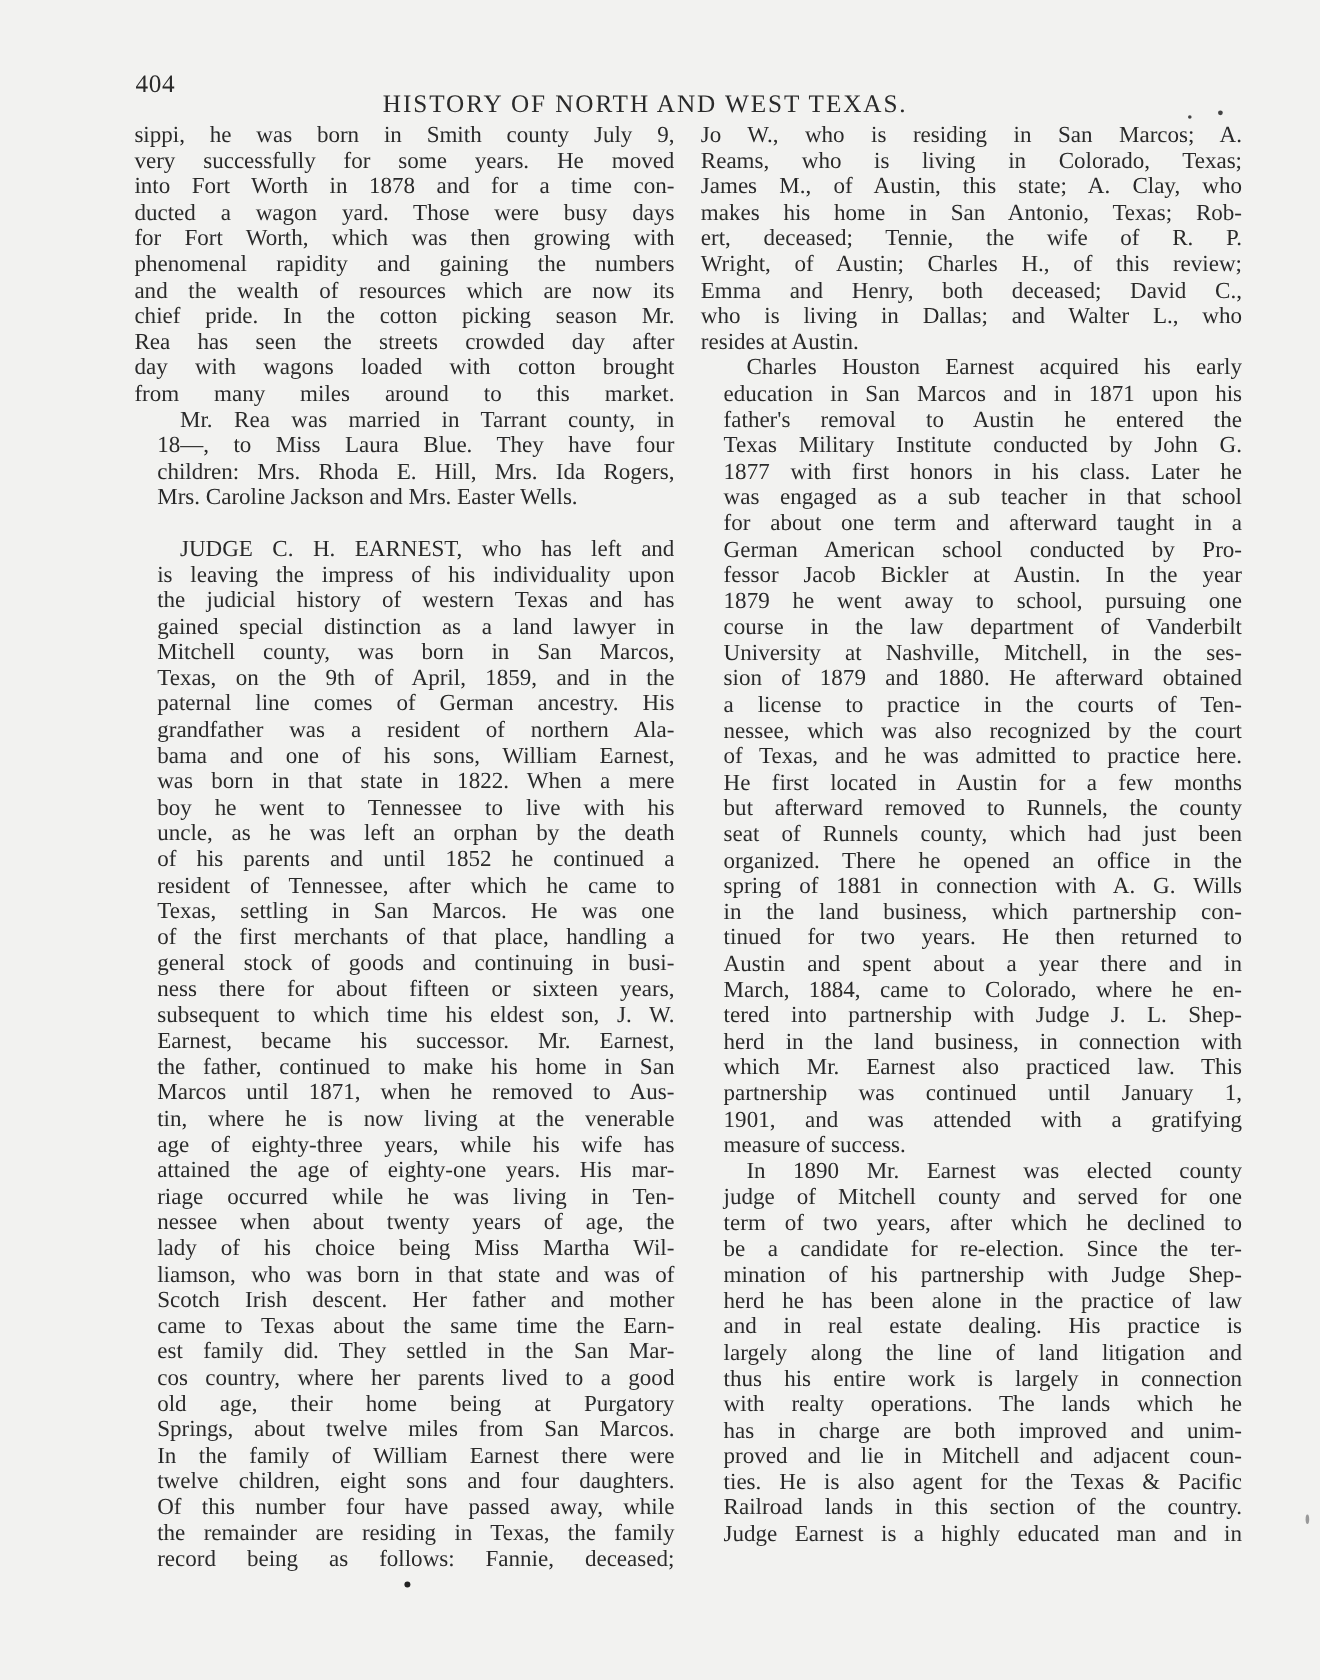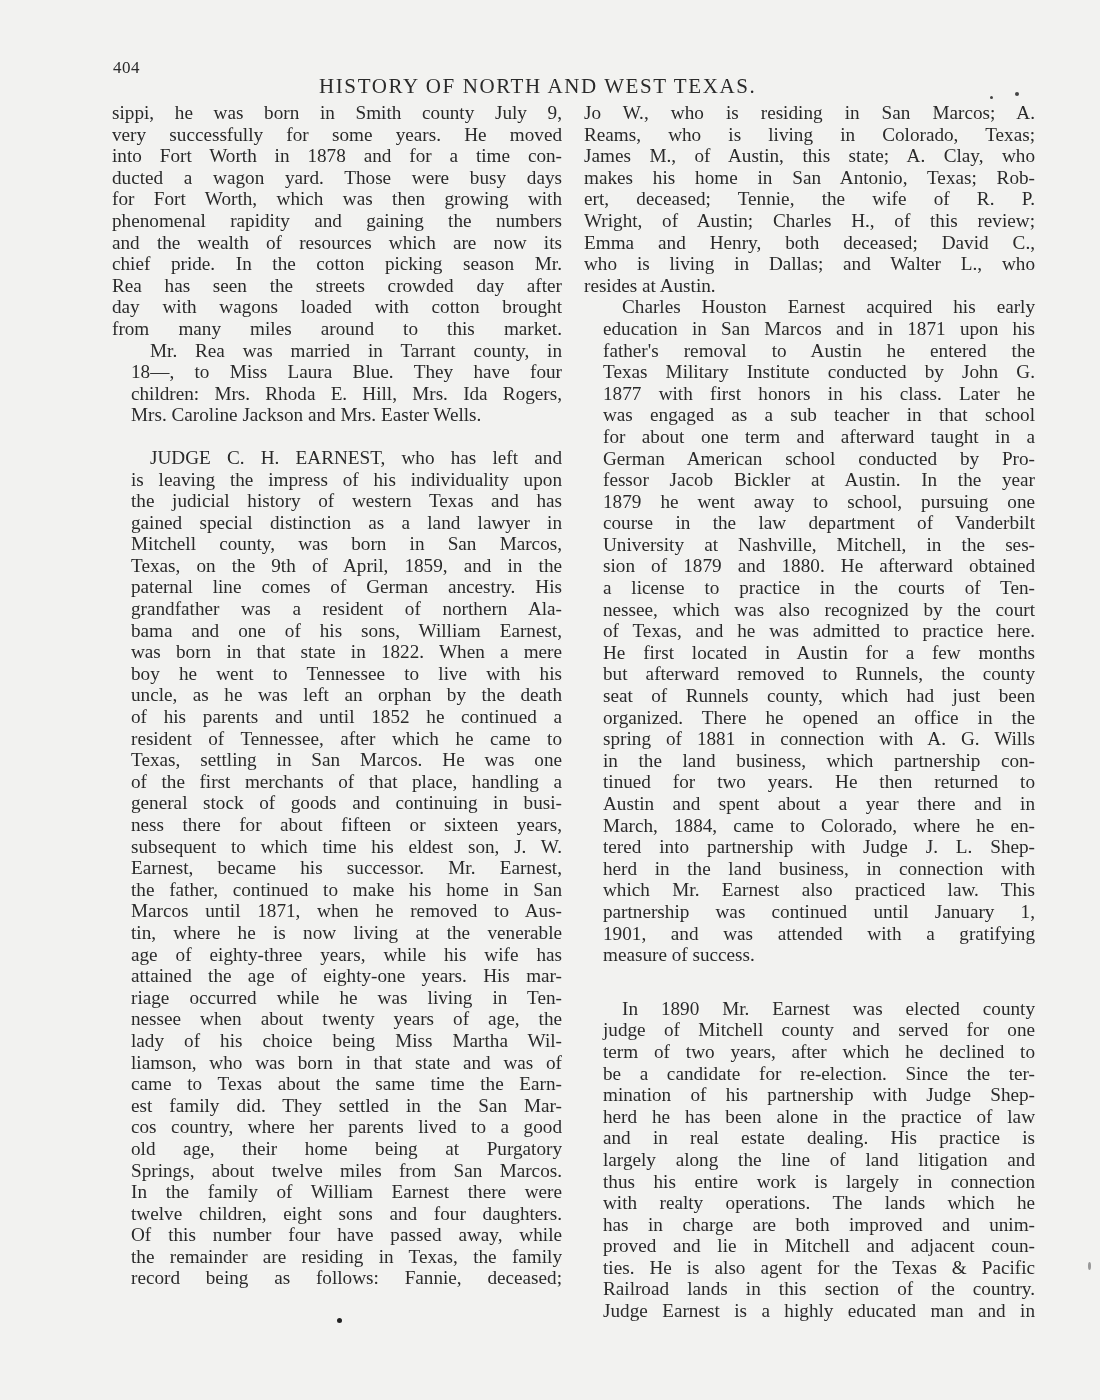--- a/index.html
+++ b/index.html
@@ -9,21 +9,21 @@
     position: relative;
     overflow: hidden;
     font-family: "Liberation Serif", "DejaVu Serif", serif;
     color: #2a2a2a;
   }
   .page-header {
     position: absolute; top: 56px; left: 113px; width: 920px; height: 30px;
   }
   .page-number {
     position: absolute; left: 0; top: 2px;
-    font-size: 17px; letter-spacing: 0.5px;
+    font-size: 21px; letter-spacing: 0.5px;
   }
   .running-title {
     position: absolute; left: 206px; top: 18px;
     font-size: 21px; letter-spacing: 1.6px; white-space: nowrap;
   }
   .column {
     position: absolute; top: 102px;
     font-size: 19.2px; line-height: 21.6px;
     text-align: justify; hyphens: none;
   }
@@ -91,20 +91,21 @@
       <span class="line">Earnest, became his successor. Mr. Earnest,</span>
       <span class="line">the father, continued to make his home in San</span>
       <span class="line">Marcos until 1871, when he removed to Aus-</span>
       <span class="line">tin, where he is now living at the venerable</span>
       <span class="line">age of eighty-three years, while his wife has</span>
       <span class="line">attained the age of eighty-one years. His mar-</span>
       <span class="line">riage occurred while he was living in Ten-</span>
       <span class="line">nessee when about twenty years of age, the</span>
       <span class="line">lady of his choice being Miss Martha Wil-</span>
       <span class="line">liamson, who was born in that state and was of</span>
+      <span class="line">Scotch Irish descent. Her father and mother</span>
       <span class="line">came to Texas about the same time the Earn-</span>
       <span class="line">est family did. They settled in the San Mar-</span>
       <span class="line">cos country, where her parents lived to a good</span>
       <span class="line">old age, their home being at Purgatory</span>
       <span class="line">Springs, about twelve miles from San Marcos.</span>
       <span class="line">In the family of William Earnest there were</span>
       <span class="line">twelve children, eight sons and four daughters.</span>
       <span class="line">Of this number four have passed away, while</span>
       <span class="line">the remainder are residing in Texas, the family</span>
       <span class="line">record being as follows: Fannie, deceased;</span>
@@ -150,21 +151,21 @@
       <span class="line">Austin and spent about a year there and in</span>
       <span class="line">March, 1884, came to Colorado, where he en-</span>
       <span class="line">tered into partnership with Judge J. L. Shep-</span>
       <span class="line">herd in the land business, in connection with</span>
       <span class="line">which Mr. Earnest also practiced law. This</span>
       <span class="line">partnership was continued until January 1,</span>
       <span class="line">1901, and was attended with a gratifying</span>
       <span class="line last">measure of success.</span>
     </p>
   <p class="para indent">
-      <span class="line" style="padding-left: 19px; margin-top: 32px;">In 1890 Mr. Earnest was elected county</span>
+      <span class="line" style="padding-left: 19px;">In 1890 Mr. Earnest was elected county</span>
       <span class="line">judge of Mitchell county and served for one</span>
       <span class="line">term of two years, after which he declined to</span>
       <span class="line">be a candidate for re-election. Since the ter-</span>
       <span class="line">mination of his partnership with Judge Shep-</span>
       <span class="line">herd he has been alone in the practice of law</span>
       <span class="line">and in real estate dealing. His practice is</span>
       <span class="line">largely along the line of land litigation and</span>
       <span class="line">thus his entire work is largely in connection</span>
       <span class="line">with realty operations. The lands which he</span>
       <span class="line">has in charge are both improved and unim-</span>

